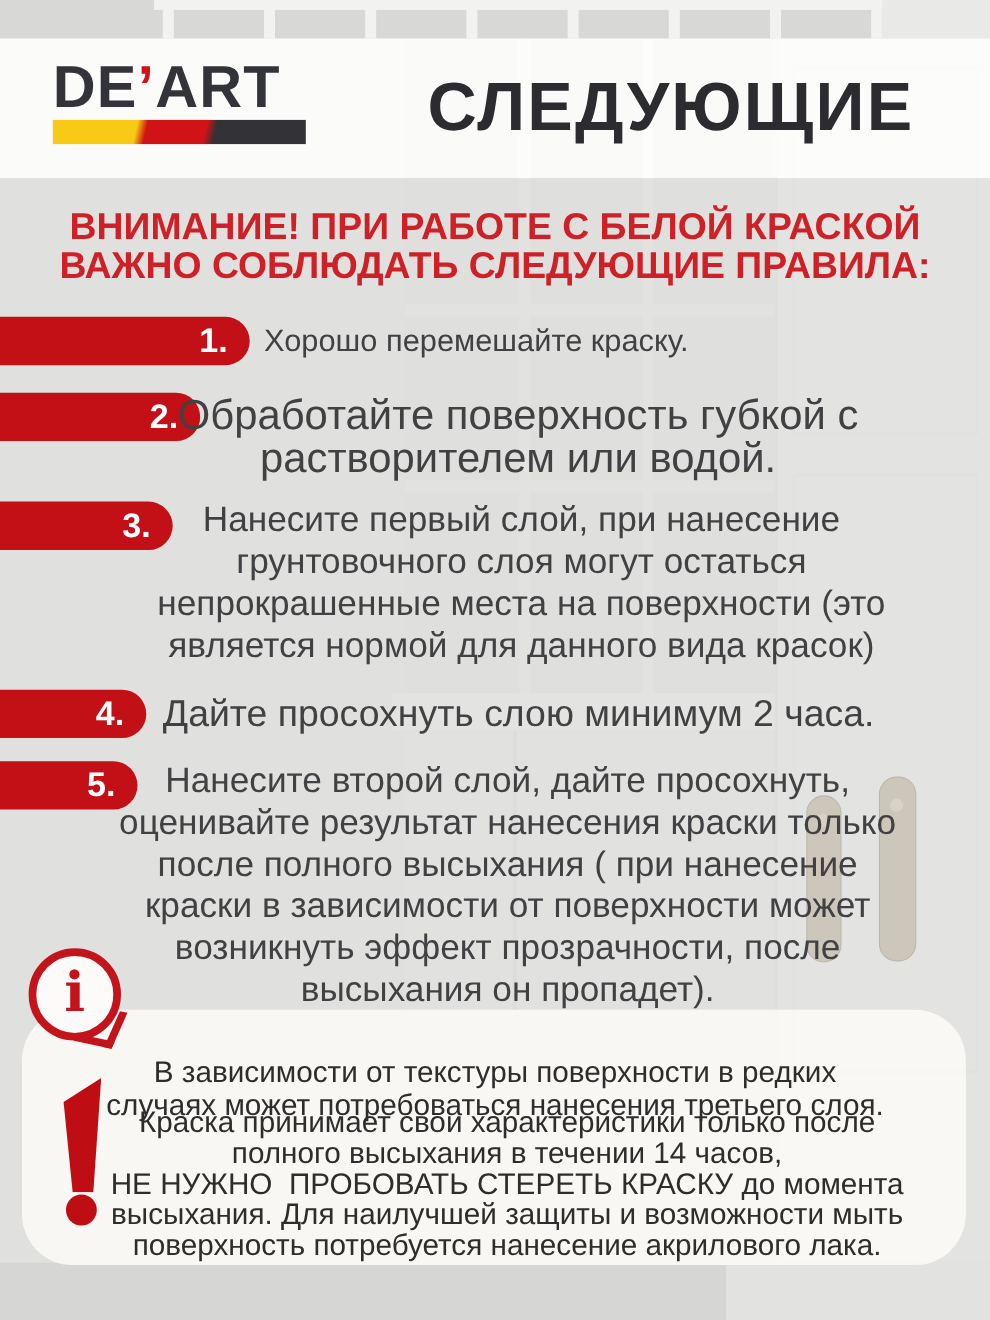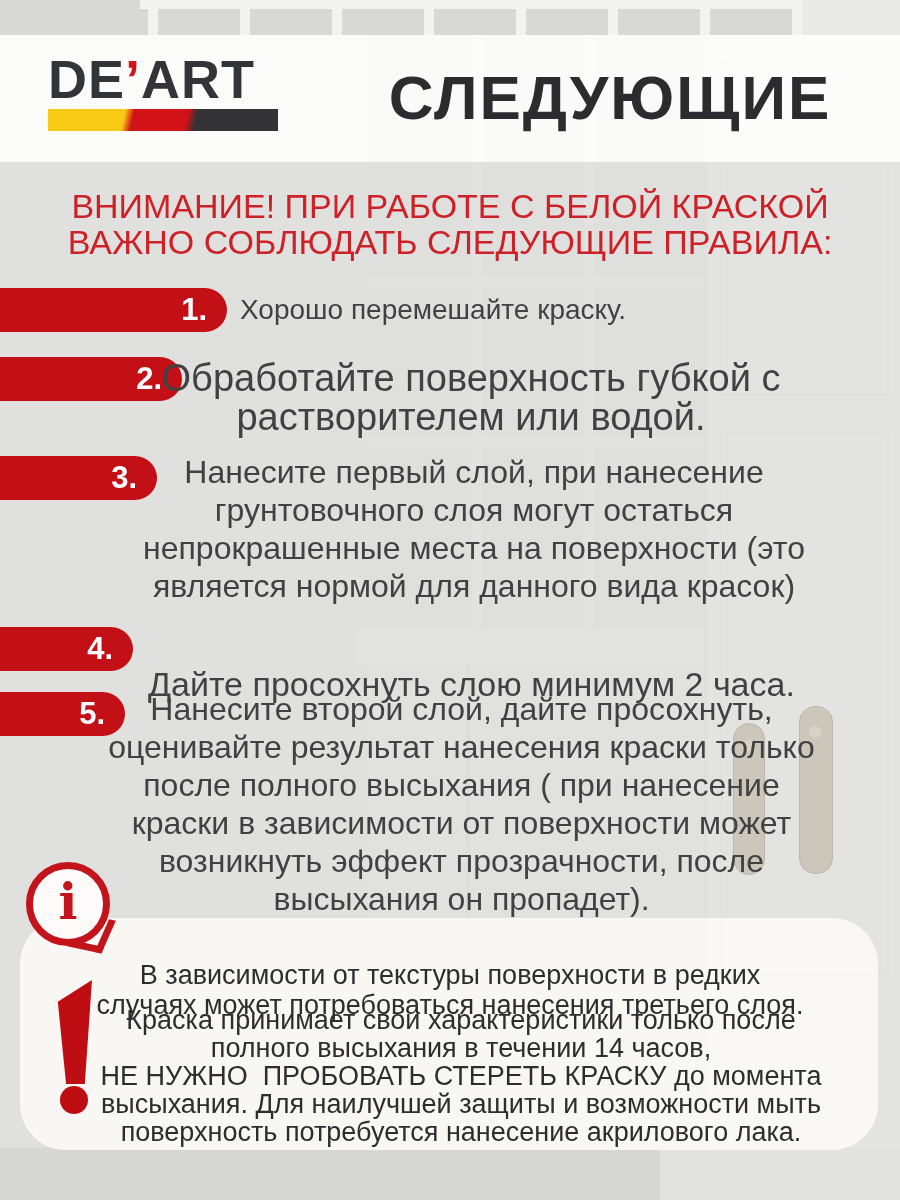--- a/index.html
+++ b/index.html
@@ -37,36 +37,36 @@
   .logo{left:48px;top:52px;width:240px;}
   .logo-text{font-size:54px;line-height:54px;font-weight:bold;letter-spacing:1px;color:#33333a;}
   .logo-apos{color:#d11217;}
   .logo-bar{margin-top:3px;width:230px;height:22px;
     background:linear-gradient(103deg,#f8ca16 0%,#f8ca16 33%,#d11217 37%,#d11217 60%,#323237 64%,#323237 100%);}
   .page-title{left:330px;top:62px;width:560px;text-align:center;font-size:62px;
     font-weight:bold;letter-spacing:2px;color:#2b2b30;}
 
   
   .warning{left:20px;top:188px;width:860px;text-align:center;color:#ce2127;
-    font-size:34px;line-height:36px;font-weight:normal;}
+    font-size:34px;line-height:36px;font-weight:bold;}
 
   
   .step-bar{position:absolute;left:0;height:44px;background:#c30f16;
     border-radius:0 24px 24px 0;color:#ffffff;display:flex;align-items:center;
     justify-content:flex-end;padding-right:20px;box-sizing:border-box;
     font-weight:bold;font-size:31px;}
   .step-text{position:absolute;color:#414143;}
   .s1 .step-bar{top:288px;width:227px;}
   .s1 .step-text{top:288px;left:240px;height:44px;display:flex;align-items:center;font-size:28px;}
   .s2 .step-bar{top:357px;width:182px;}
   .s2 .step-text{top:359px;left:150px;right:108px;text-align:center;font-size:38px;line-height:39px;}
   .s3 .step-bar{top:456px;width:157px;}
   .s3 .step-text{top:453px;left:100px;right:52px;text-align:center;font-size:32px;line-height:38px;}
   .s4 .step-bar{top:627px;width:133px;}
-  .s4 .step-text{top:627px;left:148px;height:44px;display:flex;align-items:center;font-size:34px;margin-top:35px;}
+  .s4 .step-text{top:627px;left:148px;height:44px;display:flex;align-items:center;font-size:34px;}
   .s5 .step-bar{top:692px;width:125px;}
   .s5 .step-text{top:690px;left:85px;right:62px;text-align:center;font-size:32px;line-height:38px;}
 
   
   .note-card{left:20px;top:918px;width:858px;height:232px;border-radius:46px;
     background:rgba(250,248,245,0.97);}
   .note1{left:80px;top:960px;right:80px;text-align:center;color:#2d2d2d;
     font-size:27px;line-height:30px;}
   .note2{left:70px;top:1006px;right:48px;text-align:center;color:#2d2d2d;
     font-size:27px;line-height:28px;}

